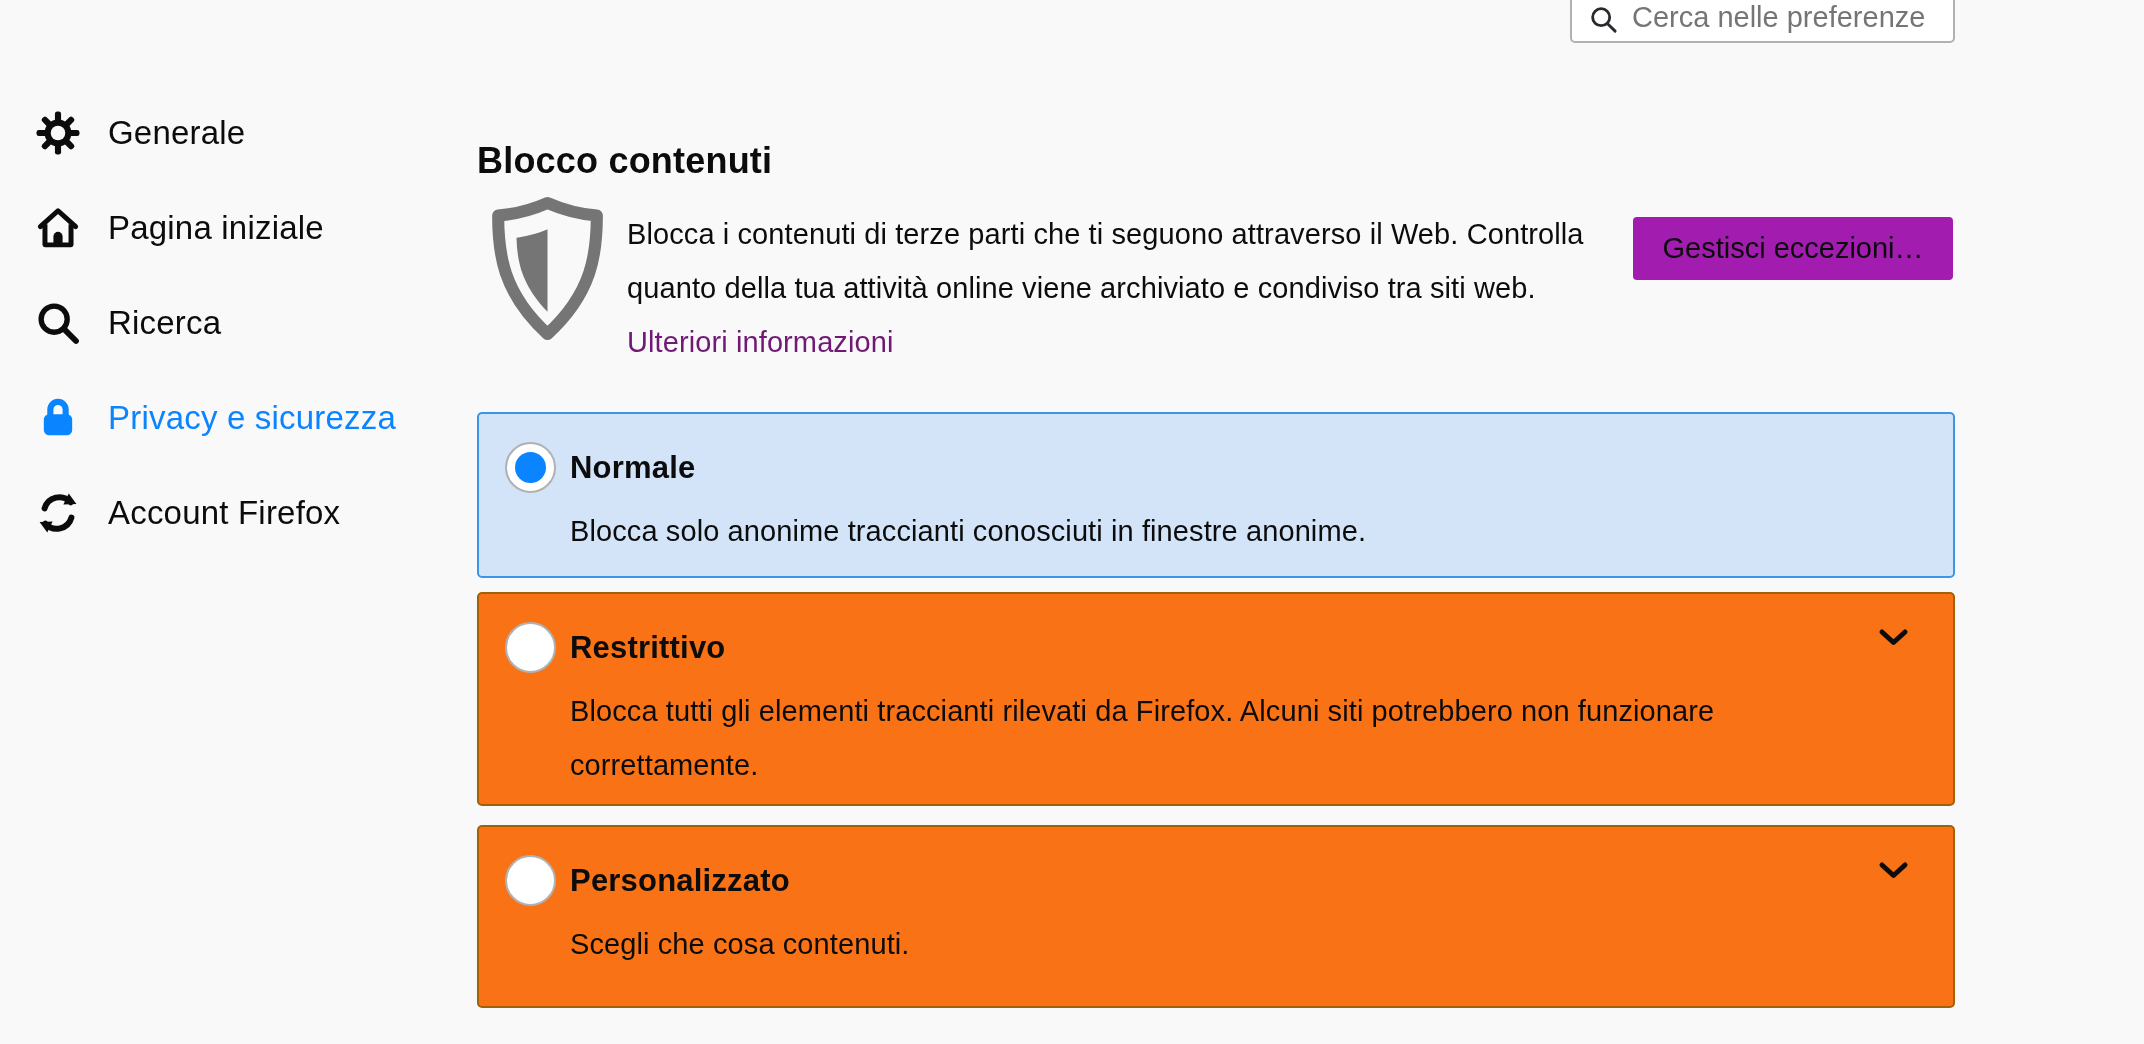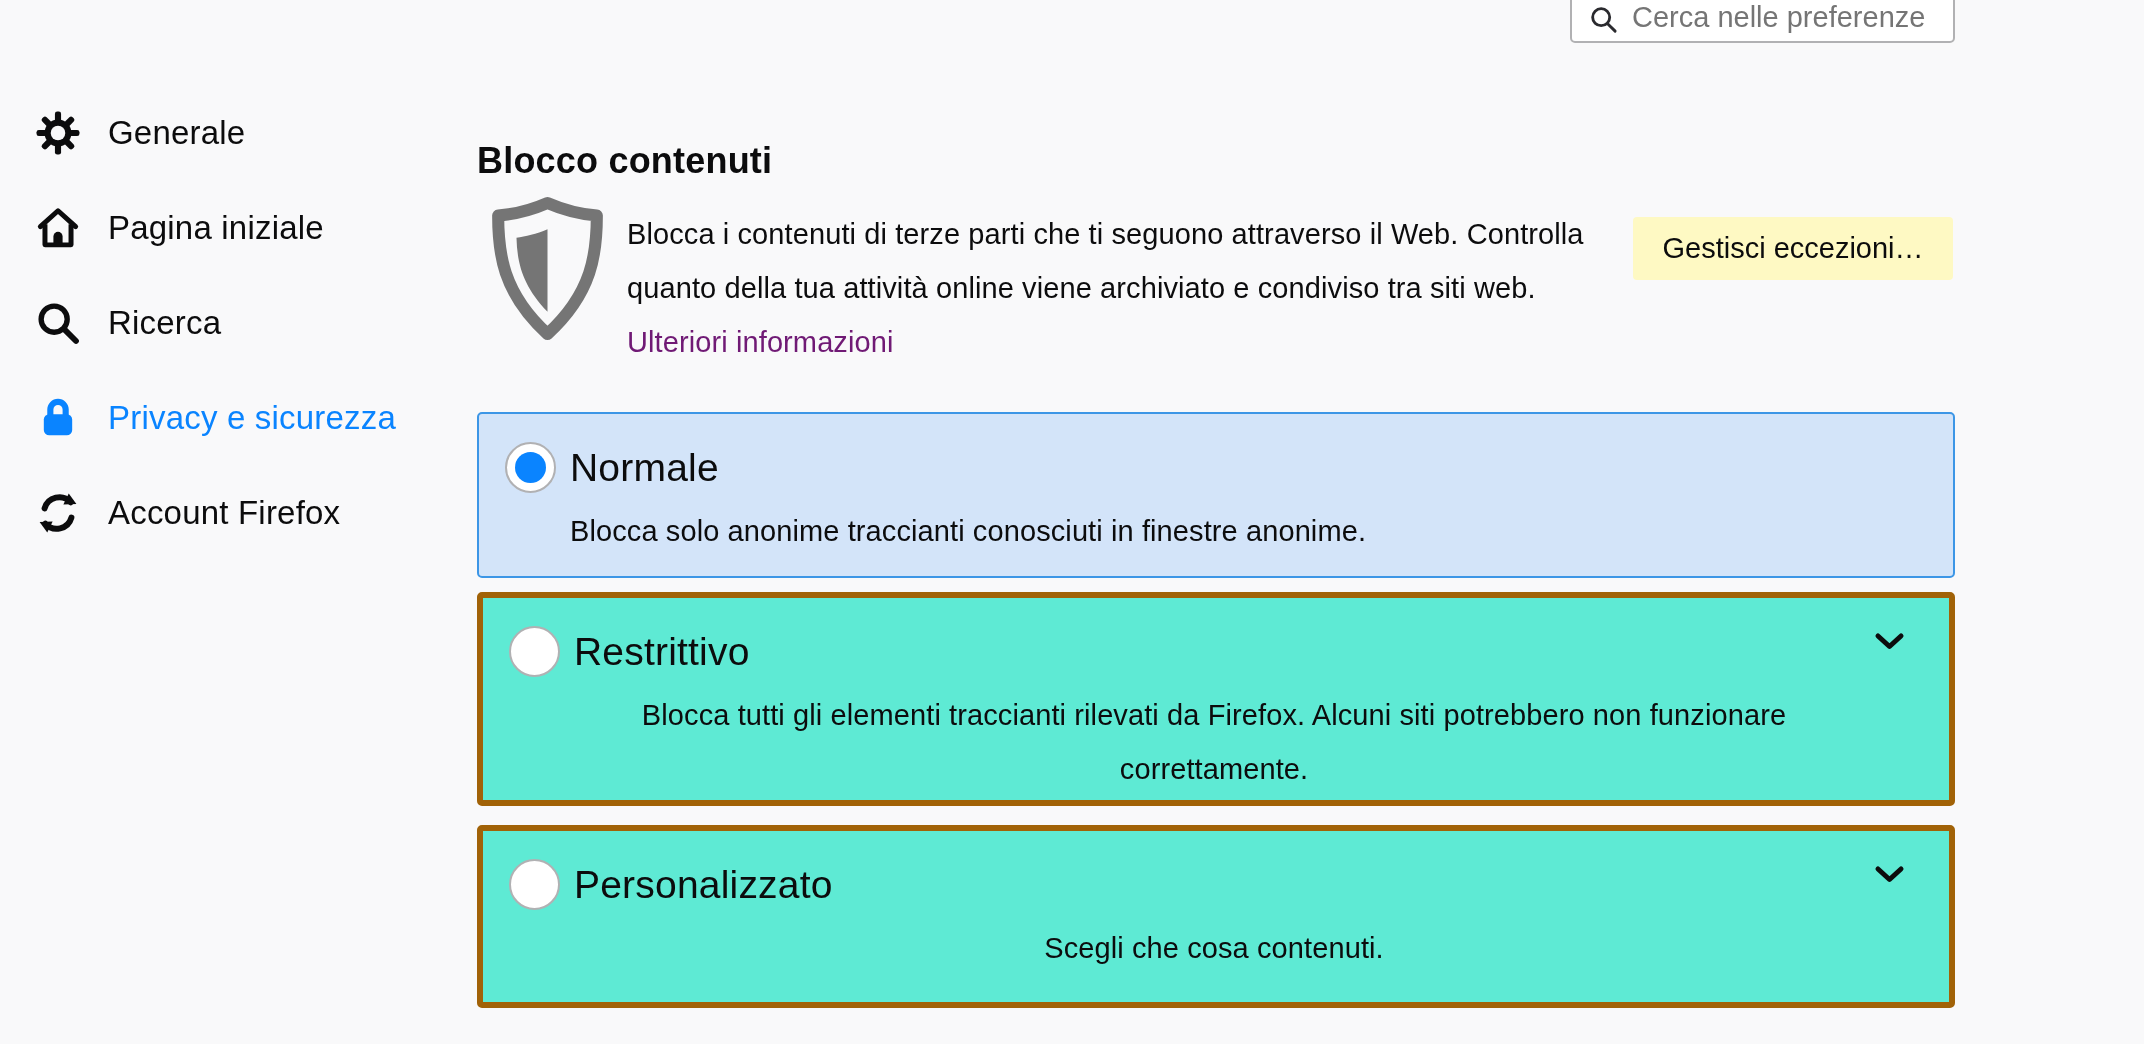--- a/index.html
+++ b/index.html
@@ -46,48 +46,48 @@
   }
   .shield { position: absolute; left: 487px; top: 196px; width: 121px; height: 147px; }
   .intro {
     position: absolute; left: 627px; top: 207px; width: 1010px;
     font-size: 29px; line-height: 54px; letter-spacing: 0.1px;
   }
   .intro a { color: #701a75; text-decoration: none; cursor: pointer; }
   .manage-btn {
     position: absolute; left: 1633px; top: 217px;
     width: 320px; height: 63px;
-    background: #fef9c3; border: none; border-radius: 4px;
+    background: #a21caf; border: none; border-radius: 4px;
     font-family: "Liberation Sans", sans-serif;
     font-size: 29px; color: #0c0c0d; cursor: pointer;
     display: flex; align-items: center; justify-content: center;
   }
 
   
   .card {
     position: absolute; left: 477px; width: 1478px;
     border-radius: 5px; cursor: pointer;
   }
-  .card.gray { background: #5eead4; border: 6px solid #a16207; text-align: center; }
+  .card.gray { background: #f97316; border: 2px solid #a16207; }
   .card.selected { background: #d3e4f9; border: 2px solid #3c96e6; }
   .card-normale { top: 412px; height: 166px; }
   .card-restrittivo { top: 592px; height: 214px; }
   .card-personalizzato { top: 825px; height: 183px; }
 
   .opt-head { display: flex; align-items: center; padding: 28px 0 0 26px; }
   .radio {
     flex: none; width: 51px; height: 51px; border-radius: 50%;
     background: #ffffff; border: 2px solid #b1b1b3; position: relative;
     margin-right: 14px;
   }
   .radio.checked::after {
     content: ""; position: absolute; inset: 8px;
     border-radius: 50%; background: #0a84ff;
   }
-  .opt-title { font-size: 39px; font-weight: 400; letter-spacing: 0.2px; }
+  .opt-title { font-size: 31px; font-weight: 700; letter-spacing: 0.2px; }
   .opt-desc {
     margin: 11px 0 0 91px; width: 1280px;
     font-size: 29px; line-height: 54px; letter-spacing: 0.1px;
   }
   .chevron { position: absolute; top: 34px; right: 44px; width: 31px; height: 20px; }
 </style>
 </head>
 <body>
 
 <div class="search-box">

